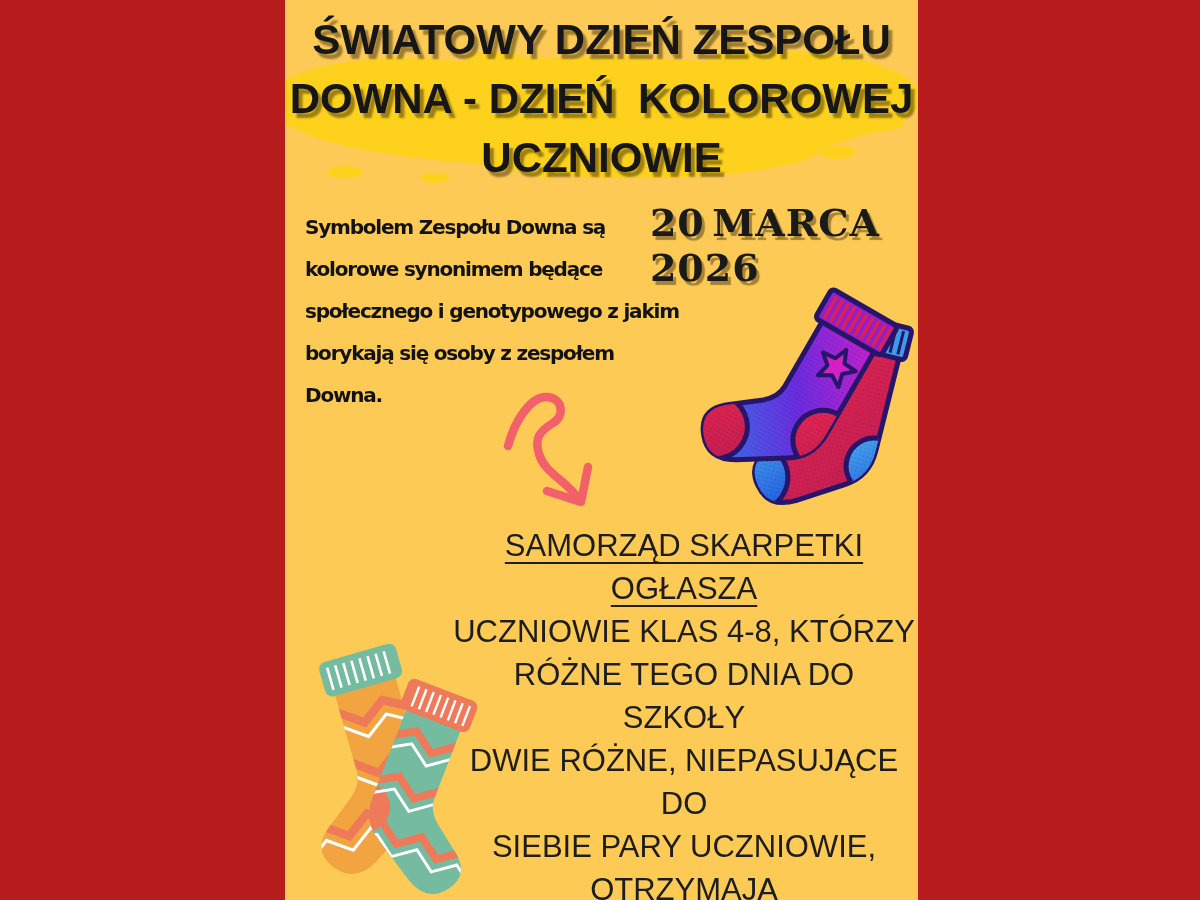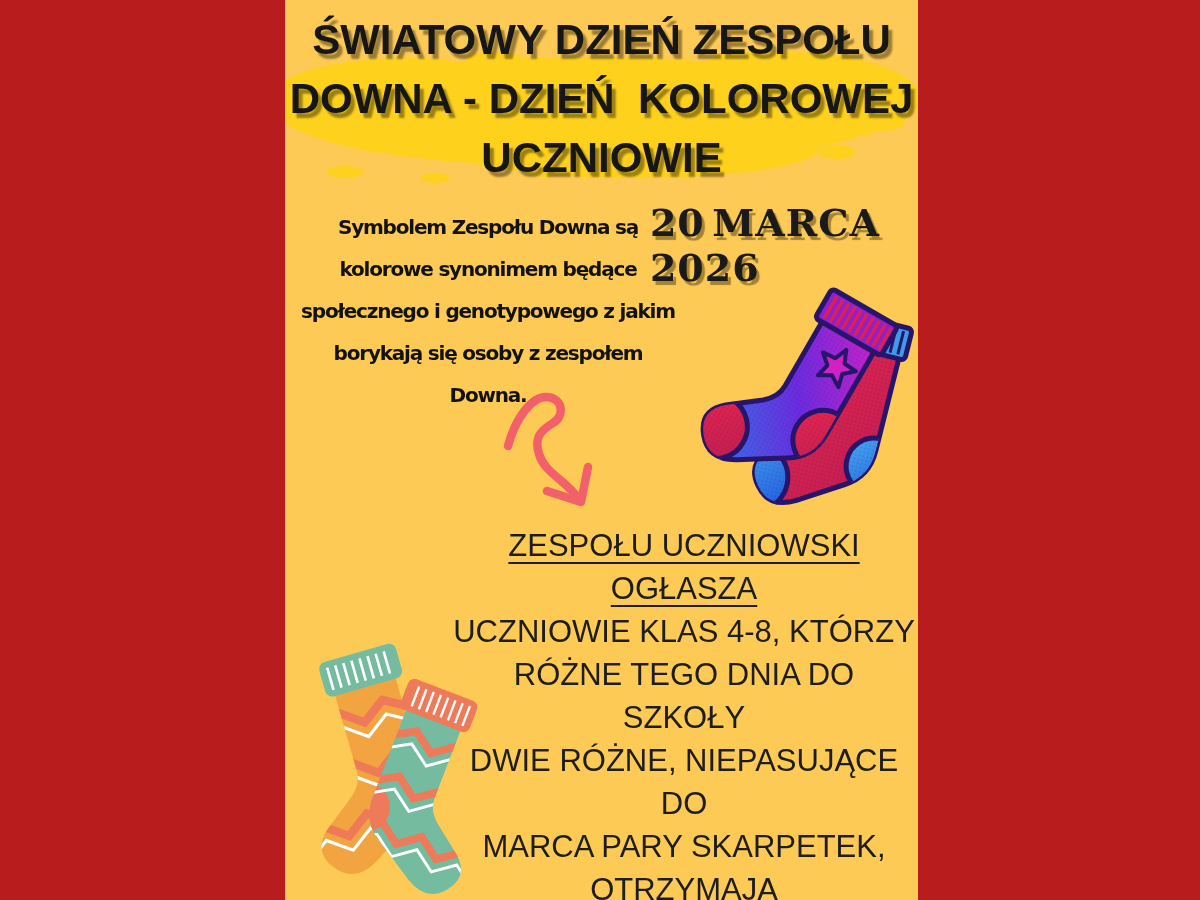--- a/index.html
+++ b/index.html
@@ -8,23 +8,23 @@
   .poster{position:absolute;left:285px;top:0;width:633px;height:900px;background:#FDCB55;overflow:hidden;}
   .poster svg{overflow:visible;}
 
   .highlight-svg{position:absolute;left:0;top:0;width:633px;height:200px;}
 
   .title{position:absolute;left:0;right:0;top:10px;text-align:center;
          font-weight:bold;font-size:42px;line-height:59px;color:#161616;
          text-shadow:4px 5px 2px rgba(40,28,4,0.45);}
   .t-line{white-space:pre;}
 
-  .intro{position:absolute;left:0;top:206px;width:406px;text-align:center;
+  .intro{position:absolute;left:0;top:206px;width:406px;text-align:left;
          font-family:"DejaVu Sans",sans-serif;font-weight:bold;
-         font-size:20px;letter-spacing:-1.2px;line-height:42px;color:#121212;}
+         font-size:20px;letter-spacing:-1.2px;line-height:42px;color:#121212;padding-left:20px;}
 
   .date-block{position:absolute;right:25px;top:200px;text-align:left;
          font-family:"DejaVu Serif",serif;font-weight:bold;font-size:38px;line-height:45px;
          color:#1a1a1a;letter-spacing:1px;text-shadow:3px 4px 1px rgba(30,20,0,0.4);}
   .date-l1{word-spacing:-0.18em;padding-right:13px;}
 
   .socks-top{position:absolute;left:398px;top:300px;width:210px;height:215px;}
   .arrow-svg{position:absolute;left:220px;top:390px;width:95px;height:130px;}
   .socks-bottom{position:absolute;left:5px;top:653px;width:215px;height:245px;}
 
@@ -126,26 +126,26 @@
     </svg>
 
     <svg class="arrow-svg" viewBox="0 0 95 130">
       <g fill="none" stroke="#F2606A" stroke-width="8.5" stroke-linecap="round" stroke-linejoin="round">
         <path d="M3,56 C10,30 26,6 42,7 C58,8 60,26 48,33 C35,41 29,48 34,64 C39,82 60,90 73,108"></path>
         <path d="M42,101 L76,112 L83,77"></path>
       </g>
     </svg>
 
     <div class="announce">
-      <div class="u">ZESPOŁU UCZNIOWSKI</div>
+      <div class="u">SAMORZĄD SKARPETKI</div>
       <div class="u">OGŁASZA</div>
       <div>UCZNIOWIE KLAS 4-8, KTÓRZY</div>
       <div>RÓŻNE TEGO DNIA DO SZKOŁY</div>
       <div>DWIE RÓŻNE, NIEPASUJĄCE DO</div>
-      <div>MARCA PARY SKARPETEK,</div>
+      <div>SIEBIE PARY UCZNIOWIE,</div>
       <div>OTRZYMAJĄ</div>
 
     </div>
 
     <svg class="socks-bottom" viewBox="0 0 215 245">
       <defs>
         <clipPath id="clipSock2">
           <path d="M60,28 H120 V125 Q120,152 98,165 L55,192 Q30,207 14,187 Q-2,167 18,150 L48,127 Q60,117 60,104 Z"></path>
         </clipPath>
       </defs>

